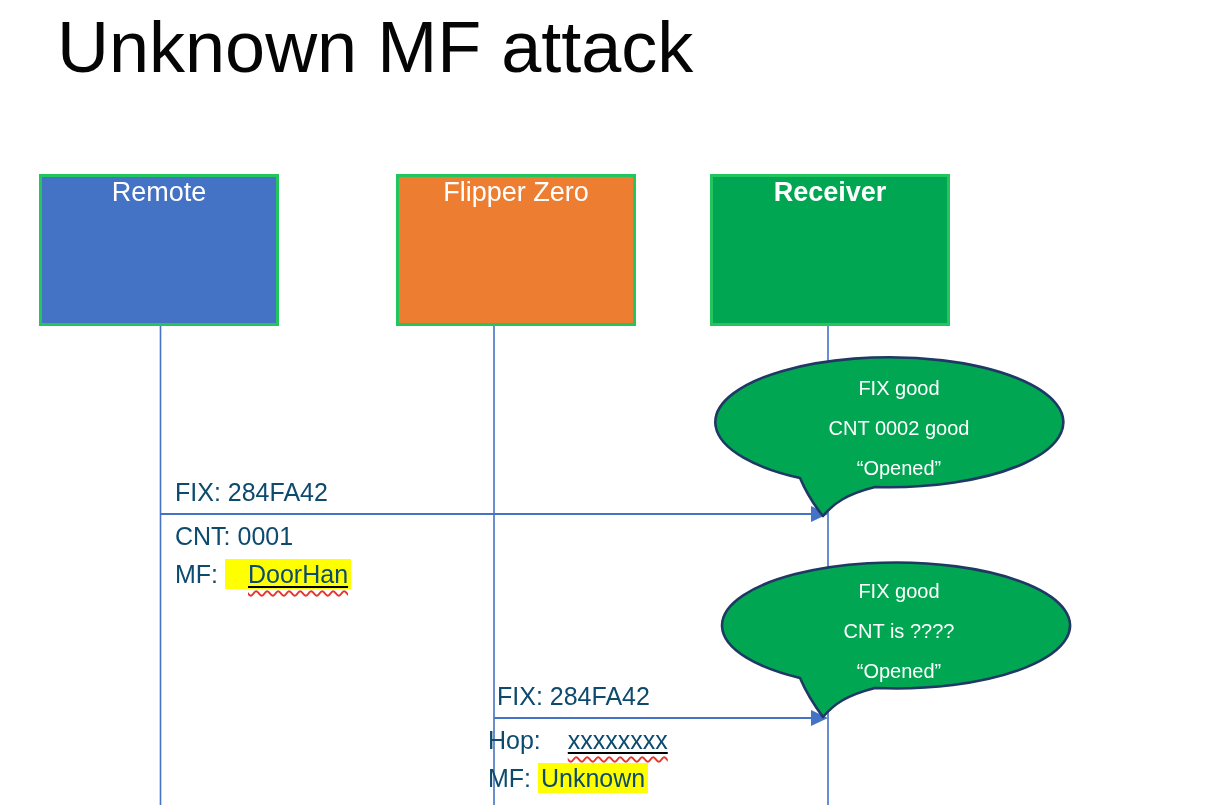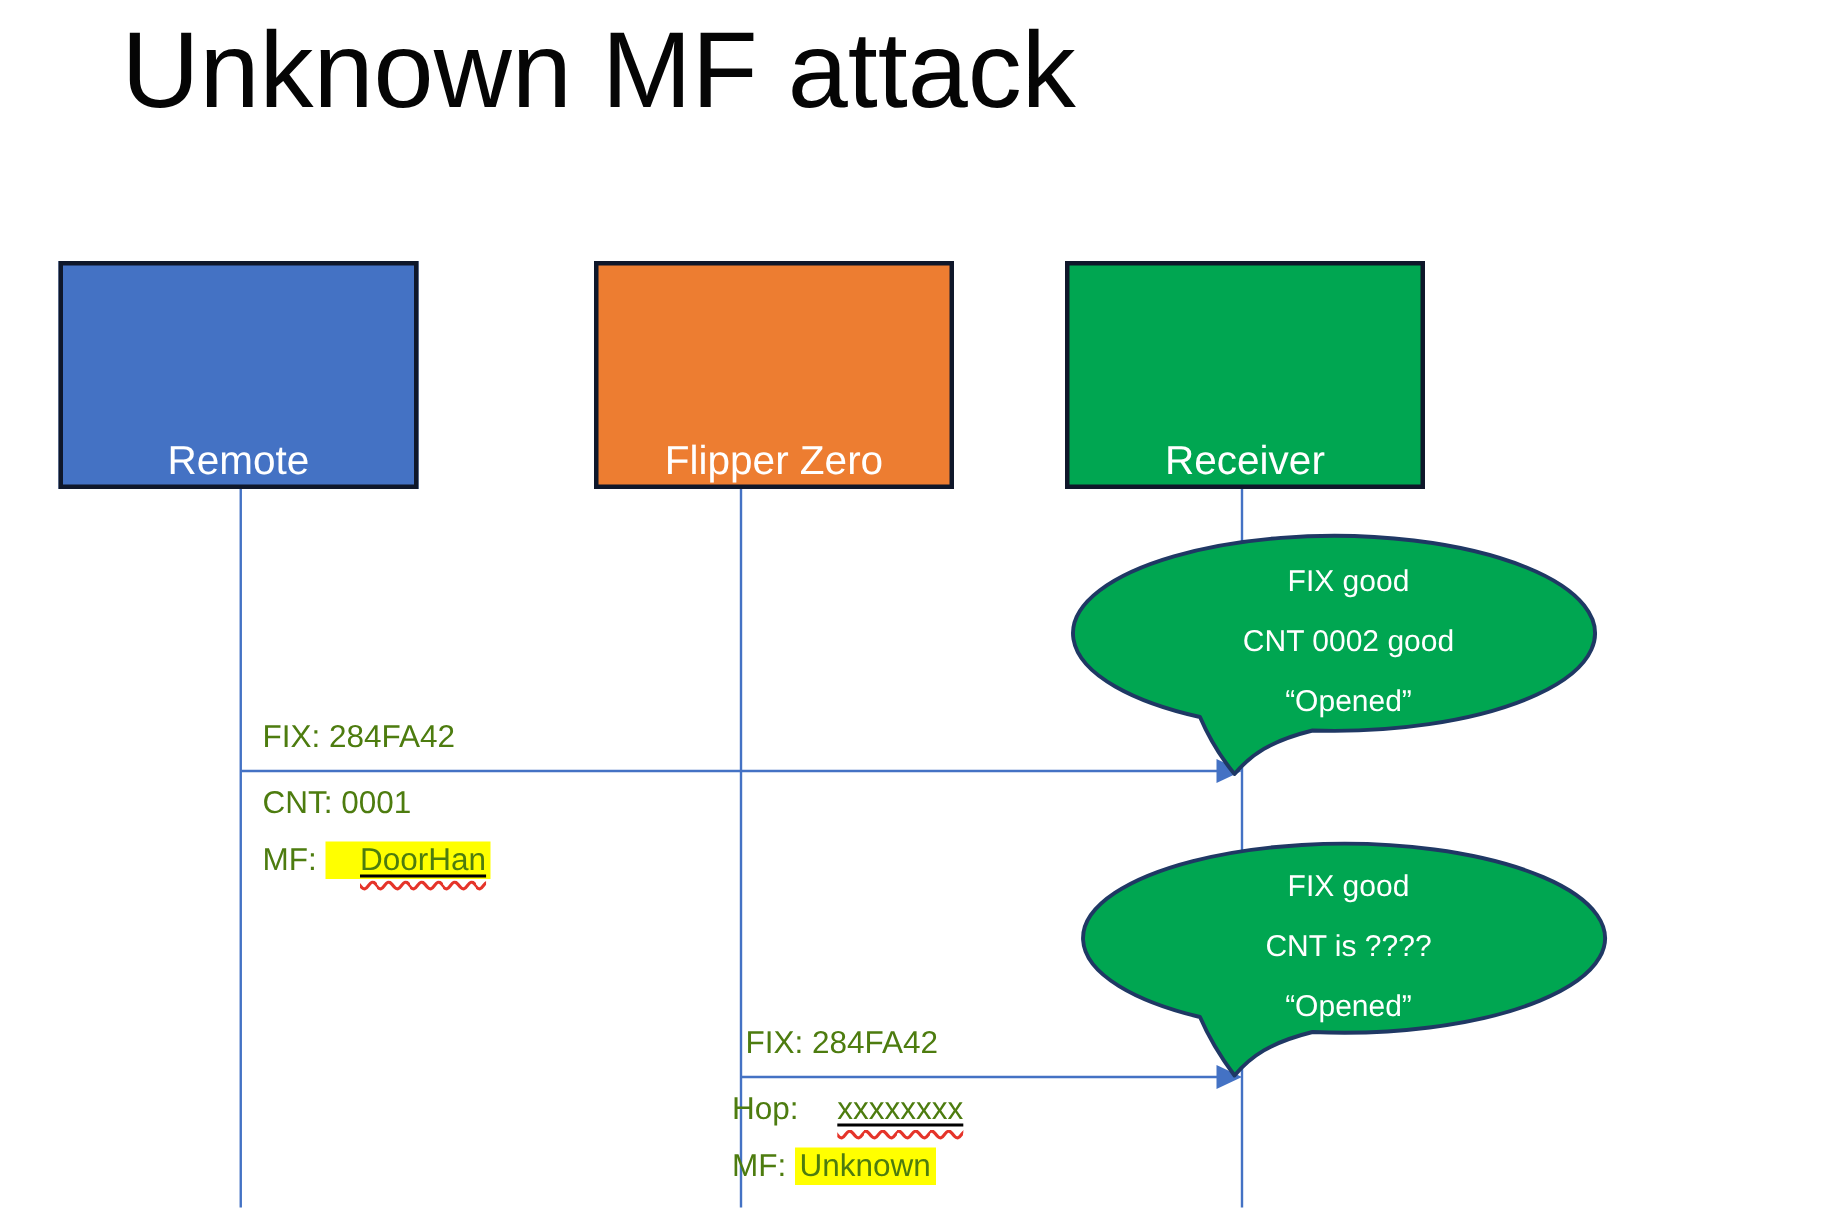--- a/index.html
+++ b/index.html
@@ -5,36 +5,36 @@
   html,body{margin:0;padding:0;}
   body{
     width:1216px;height:811px;position:relative;overflow:hidden;
     background:#ffffff;
     font-family:"Liberation Sans","DejaVu Sans",sans-serif;
   }
   .stage{position:absolute;inset:0;width:1216px;height:811px;}
   .title{
     position:absolute;left:57px;top:6px;
     font-size:72px;font-weight:300;color:#050505;
-    letter-spacing:0px;white-space:nowrap;margin-left:24px;
+    letter-spacing:0px;white-space:nowrap;
   }
   .actor-box{
     position:absolute;top:174px;width:240px;height:152px;
-    border:3px solid #0f172a;box-sizing:border-box;
-    display:flex;align-items:flex-end;justify-content:center;
+    border:3px solid #22c55e;box-sizing:border-box;
+    display:flex;align-items:flex-start;justify-content:center;
   }
   .actor-box .actor-label{
     color:#ffffff;font-size:27px;white-space:nowrap;
   }
   .box-remote{left:39px;background:#4472C4;}
   .box-flipper{left:396px;background:#ED7D31;}
-  .box-receiver{left:710px;background:#00A651;}
+  .box-receiver{left:710px;background:#00A651;font-weight:bold;}
   svg.overlay{position:absolute;left:0;top:0;}
   .msg{
-    position:absolute;color:#4d7c0f;font-size:21px;line-height:38px;
+    position:absolute;color:#0c4a6e;font-size:25px;line-height:38px;
     white-space:nowrap;
   }
   .msg-above{line-height:30px;}
   .hl{background:#FFFF00;padding:1px 3px;}
   .squiggle{
     text-decoration:underline wavy #E5342A 2px;
     text-underline-offset:7px;
   }
   .uline{
     text-decoration:underline solid #000000 2px;

